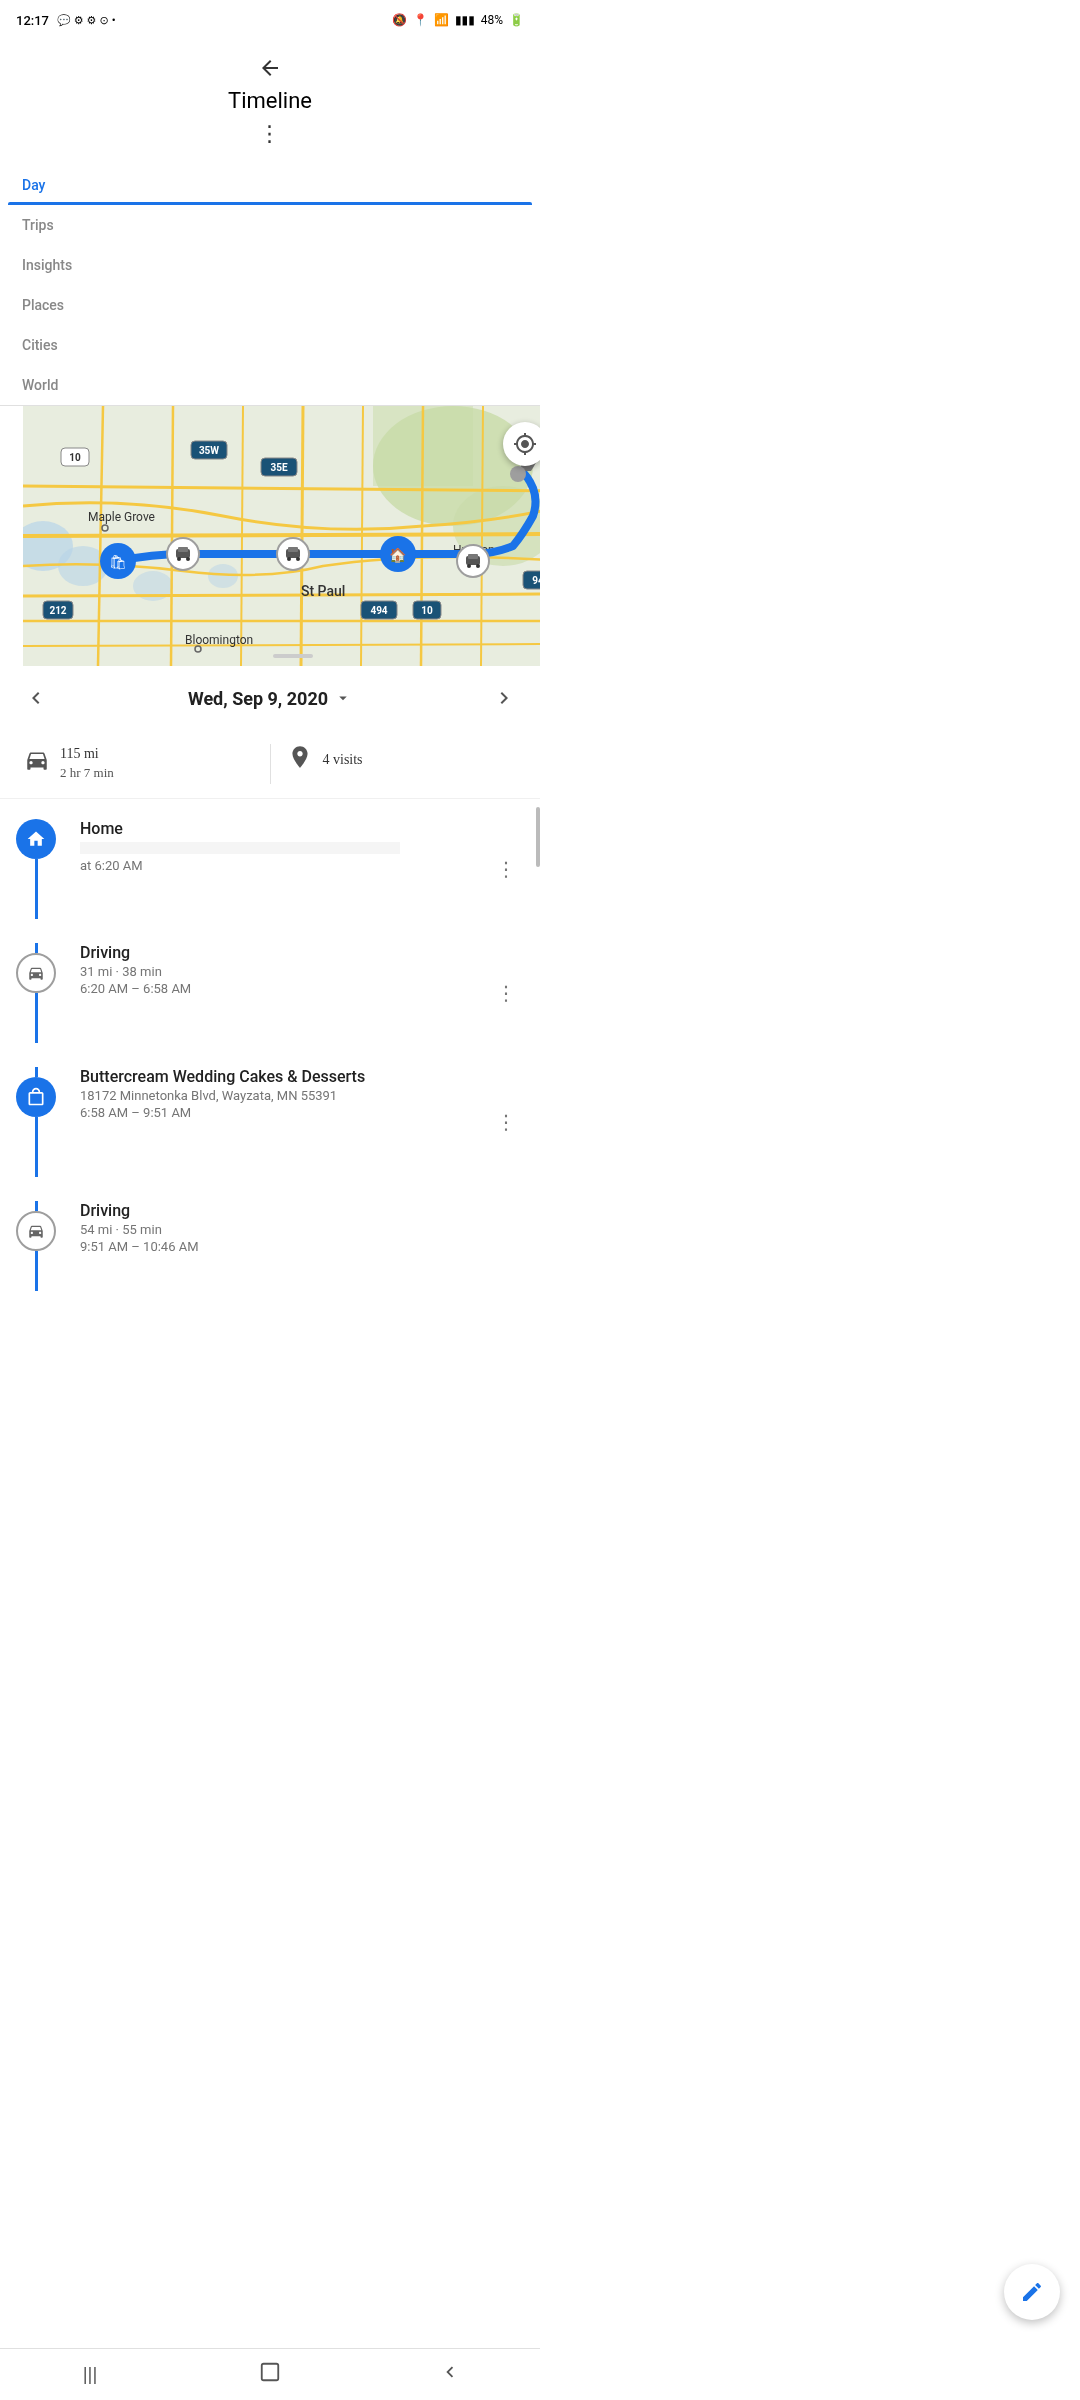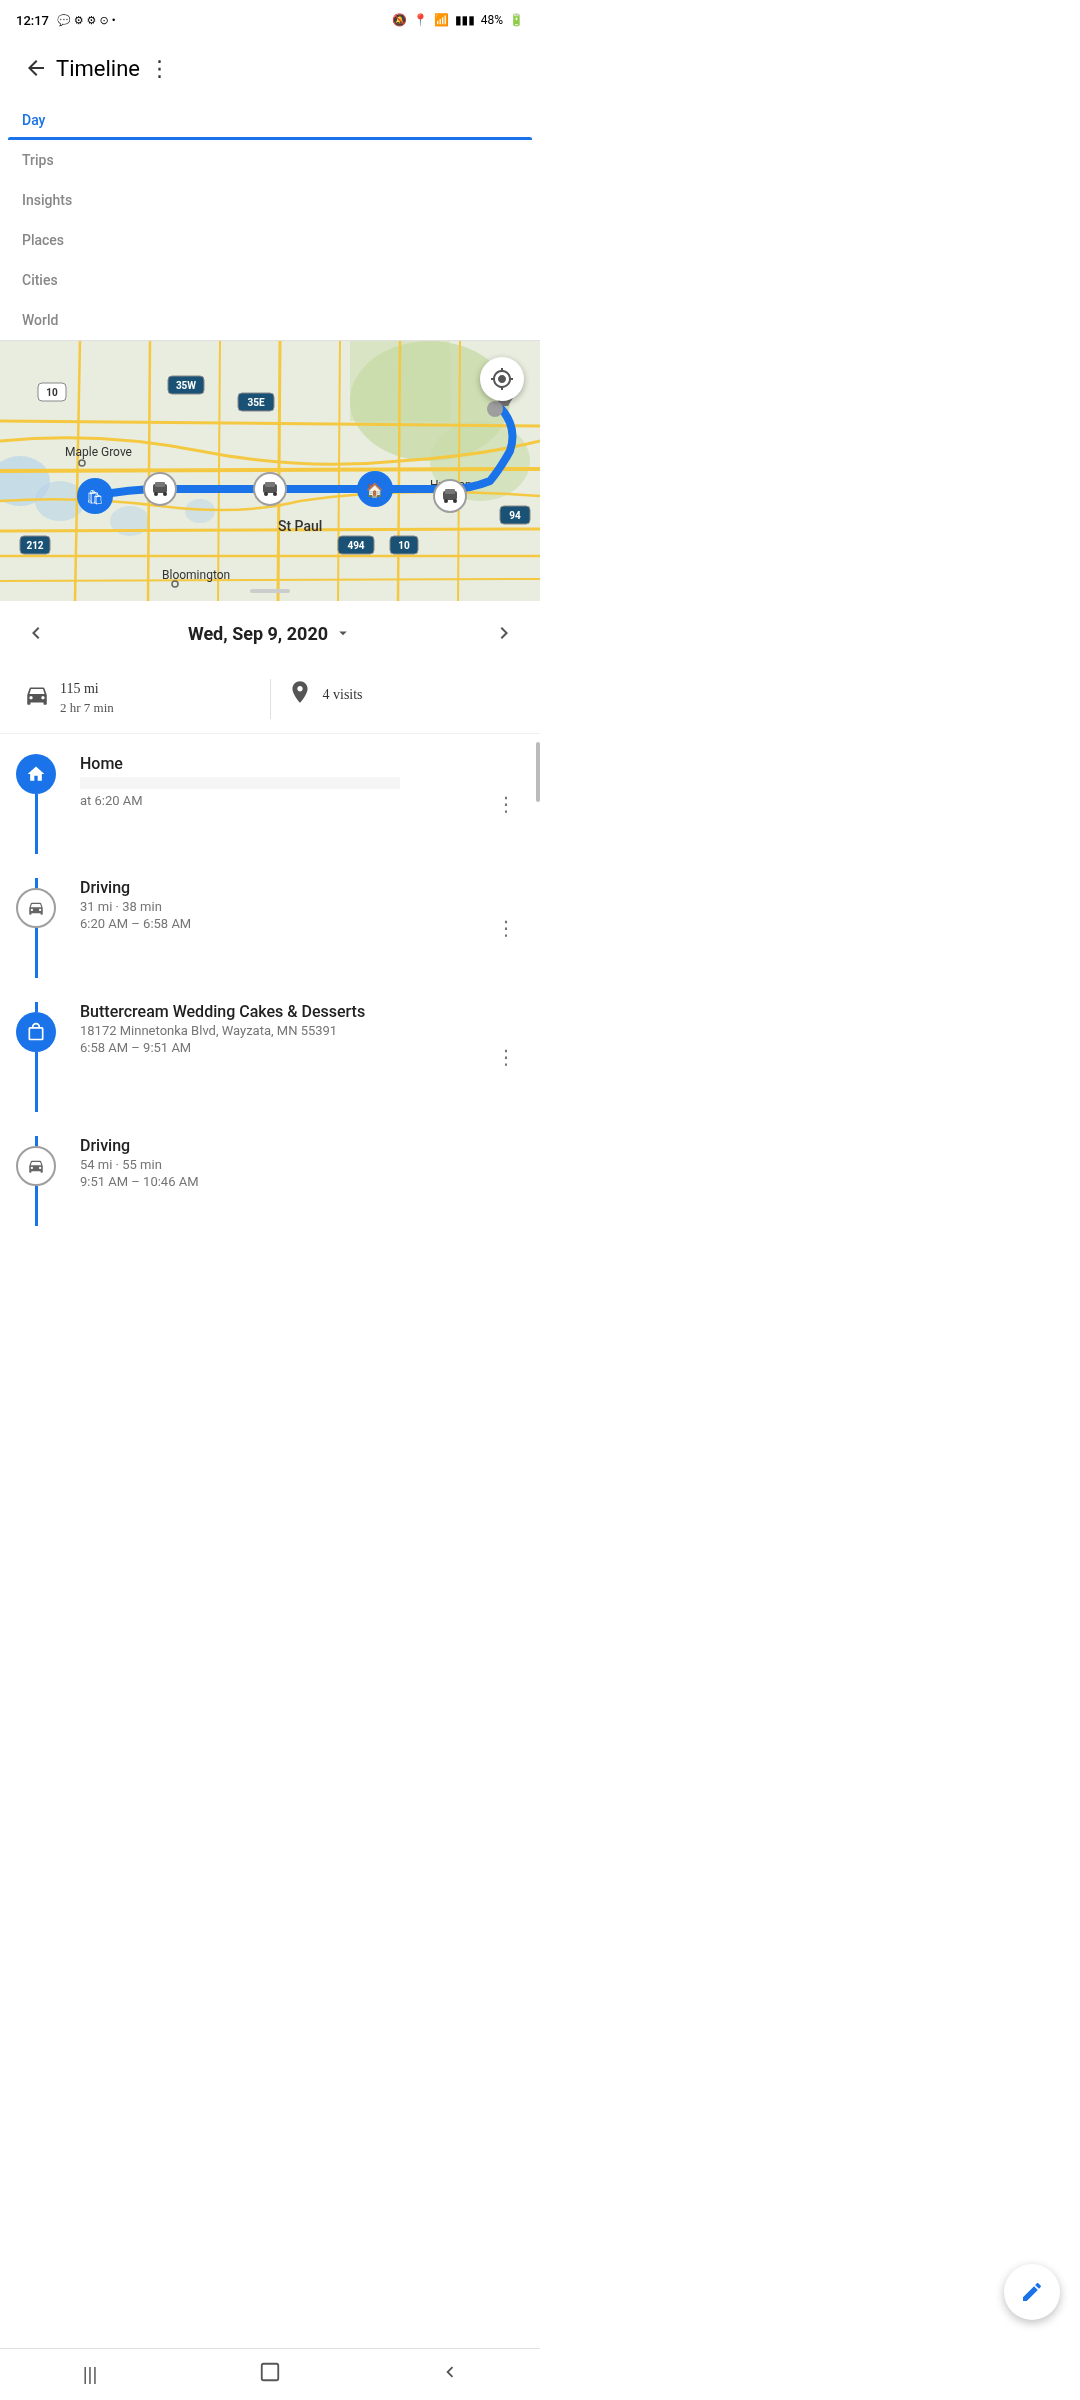--- a/index.html
+++ b/index.html
@@ -34,22 +34,24 @@
       display: flex;
       align-items: center;
       gap: 6px;
       font-size: 12px;
     }
 
     
     .header {
       display: flex;
       align-items: center;
+      justify-content: space-between;
       padding: 12px 16px;
       background: #fff;
+      flex-direction: column;
     }
     .header-title {
       font-size: 22px;
       font-weight: 400;
       color: #000;
     }
     .header-back, .header-more {
       width: 40px;
       height: 40px;
       display: flex;
@@ -91,20 +93,21 @@
       border-radius: 2px 2px 0 0;
     }
 
     
     .map-container {
       width: 100%;
       height: 260px;
       background: #e8f0d8;
       position: relative;
       overflow: hidden;
+      margin-left: 23px;
     }
 
     
     .map-location-btn {
       position: absolute;
       top: 16px;
       right: 16px;
       width: 44px;
       height: 44px;
       background: #fff;

